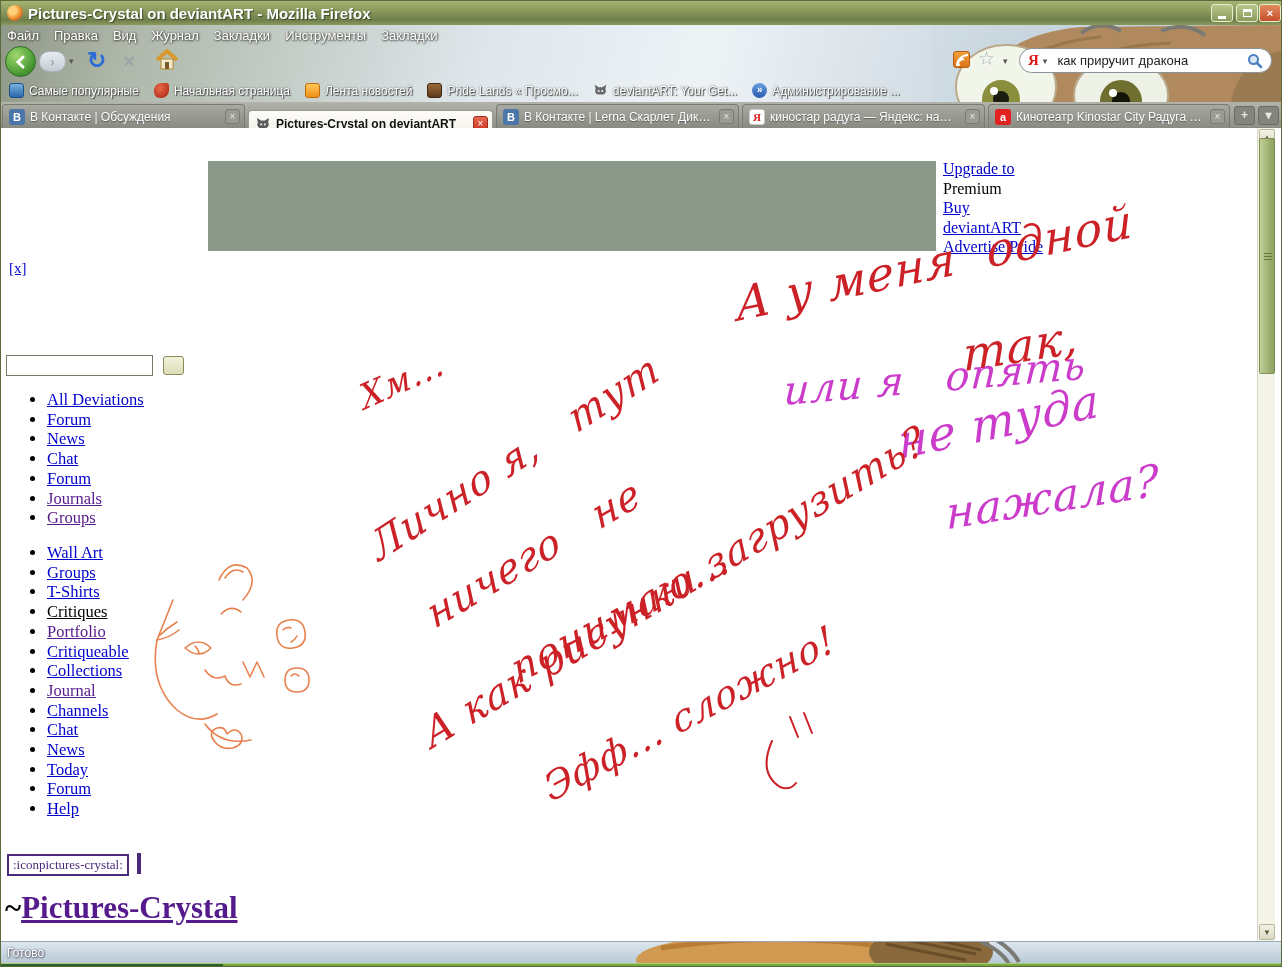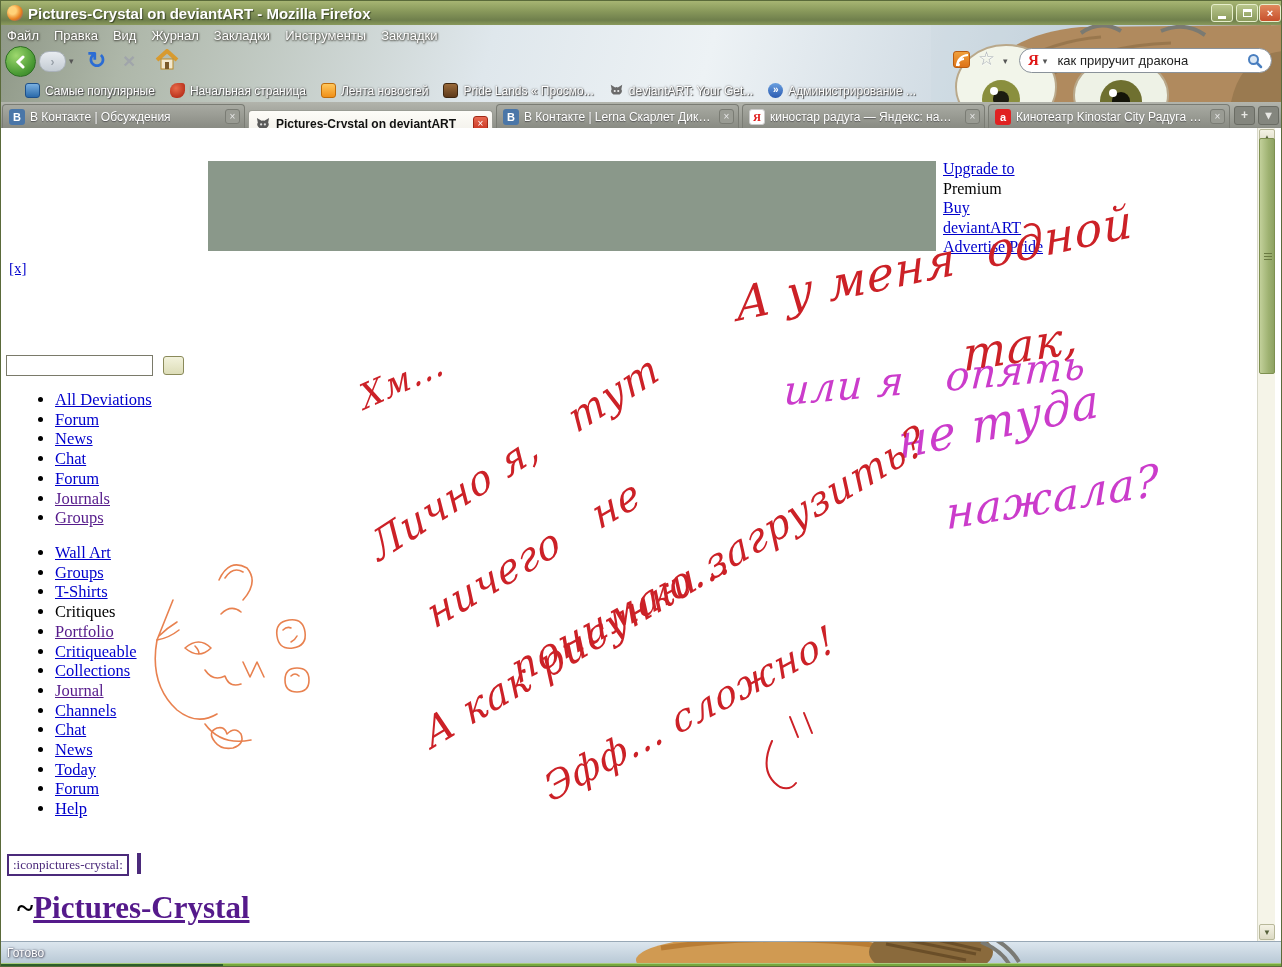--- a/index.html
+++ b/index.html
@@ -52,21 +52,21 @@
     background:linear-gradient(#f0a03c,#dd7318);border:1px solid #b85c10;}
   .rssico svg{display:block;margin:2px;}
   .starico{position:absolute;left:977px;top:2px;font-size:19px;color:#a8aeb6;text-shadow:0 1px 1px #fff;}
   .searchbox{position:absolute;left:1018px;top:3px;width:253px;height:25px;background:#fff;
     border:1px solid #8a929a;border-radius:13px;display:flex;align-items:center;padding:0 8px;}
   .engico{color:#e01818;font-family:"Liberation Serif",serif;font-weight:bold;font-size:15px;}
   .searchtext{font-size:13px;color:#222;margin-left:10px;flex:1;}
 
   
   .bookbar{position:absolute;left:0;top:54px;width:100%;height:23px;display:flex;
-    align-items:center;gap:7px;padding-left:24px;}
+    align-items:center;gap:7px;padding-left:8px;}
   .bm{display:flex;align-items:center;gap:5px;margin-right:8px;}
   .bm-label{color:#fff;font-size:12px;text-shadow:0 0 2px #555,1px 1px 1px #444;}
   .bmico{width:15px;height:15px;border-radius:3px;flex:none;}
   .bmico.blue{background:linear-gradient(#7ab0e0,#2a6aaa);border:1px solid #1d508a;}
   .bmico.red{background:radial-gradient(circle at 40% 35%,#e86a4a,#a81c0c);border-radius:50% 20% 50% 40%;}
   .bmico.rss{background:linear-gradient(#ffc75c,#f09018);border:1px solid #c06c08;}
   .bmico.brown{background:linear-gradient(#9a6a3a,#5e3a1a);border:1px solid #3e2610;}
   .bmico.arrow{background:linear-gradient(#6aa0e0,#2a5ab0);border-radius:50%;color:#fff;
     font-size:10px;font-weight:bold;text-align:center;line-height:14px;}
 
@@ -101,28 +101,28 @@
   .userbar{position:absolute;left:8px;top:9px;font-size:16px;color:#000;}
   .userbar span{margin-right:4px;}
   .adbox{position:absolute;left:207px;top:33px;width:728px;height:90px;background:#8a988a;}
   .adlinks{position:absolute;left:942px;top:31px;font-size:16px;line-height:19.5px;width:110px;}
   .closead{position:absolute;left:8px;top:132px;font-size:15px;}
   .biglogo{position:absolute;left:5px;top:162px;font-size:34px;font-weight:bold;color:#551a8b;}
   .searchrow{position:absolute;left:5px;top:227px;display:flex;gap:10px;}
   .searchrow input{width:147px;height:21px;border:1px solid #7a7a6a;background:#fff;}
   .searchrow button{width:21px;height:19px;margin-top:1px;background:linear-gradient(#f2f2dc,#ddddb8);
     border:1px solid #8a8a5a;border-radius:3px;}
-  ul.navlist{margin:0;padding:0 0 0 46px;list-style:disc;position:absolute;left:8px;}
+  ul.navlist{margin:0;padding:0 0 0 46px;list-style:disc;position:absolute;left:0;text-decoration:underline;}
   ul.navlist li{font-size:16.5px;line-height:19.7px;}
   ul.nav1{top:262px;}
   ul.nav2{top:415px;}
   .iconbox{position:absolute;left:6px;top:726px;border:2px solid #4b2a7b;color:#4b2a7b;
     font-size:13px;padding:1px 4px;}
   .iconbar{position:absolute;left:136px;top:725px;width:4px;height:21px;background:#4b2a7b;}
-  .profilehead{position:absolute;left:16px;top:762px;font-size:31px;font-weight:bold;color:#000;text-align:right;}
+  .profilehead{position:absolute;left:4px;top:762px;font-size:31px;font-weight:bold;color:#000;text-align:right;}
   .profilehead a{color:#551a8b;}
 
   
   .hw{position:absolute;font-family:"DejaVu Serif",serif;font-style:italic;
     white-space:pre;transform-origin:0 50%;letter-spacing:1px;}
   .hw.red{color:#cc2127;}
   .hw.mag{color:#cb3ccb;}
 
   
   .scroll{position:absolute;left:1256px;top:127px;width:18px;height:813px;background:#f5f4e8;

